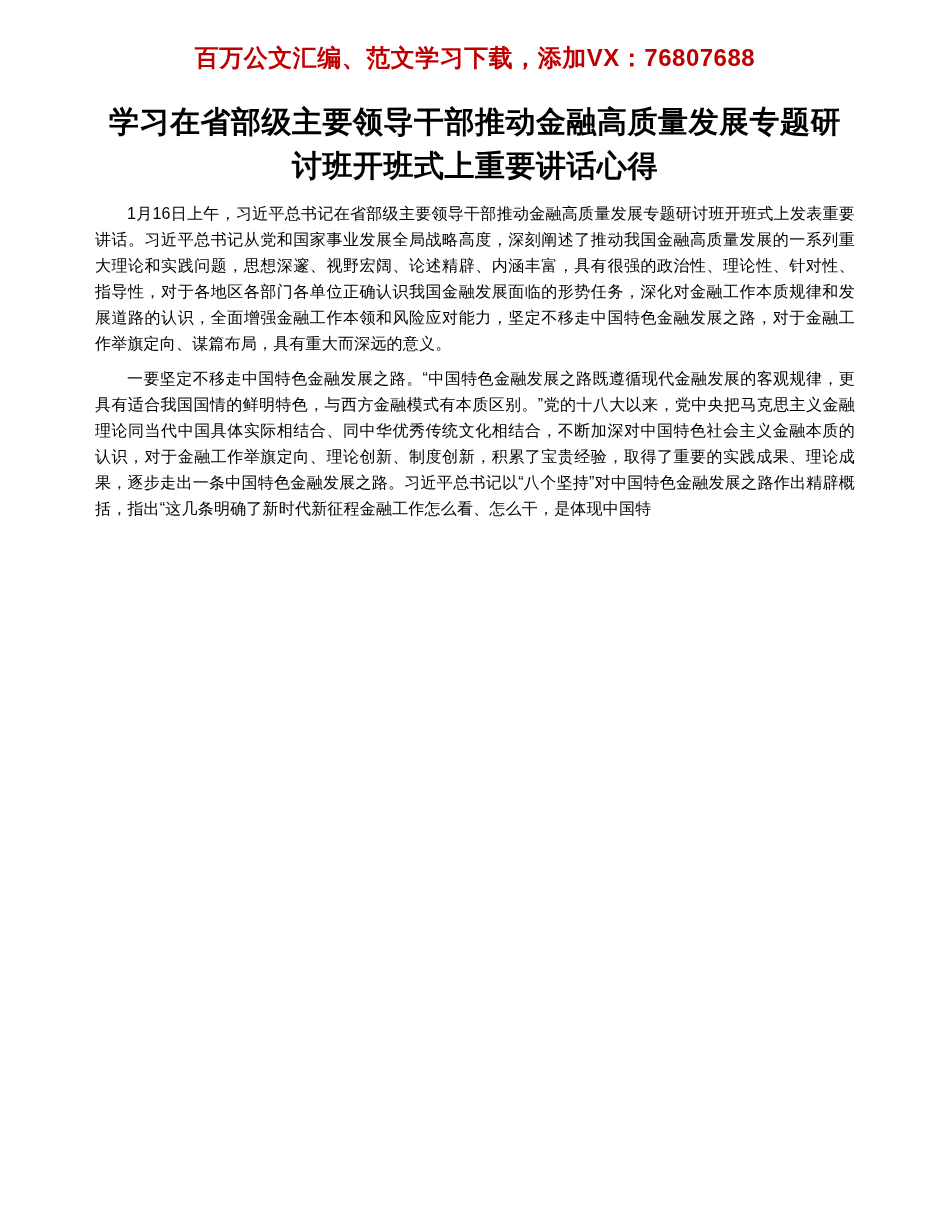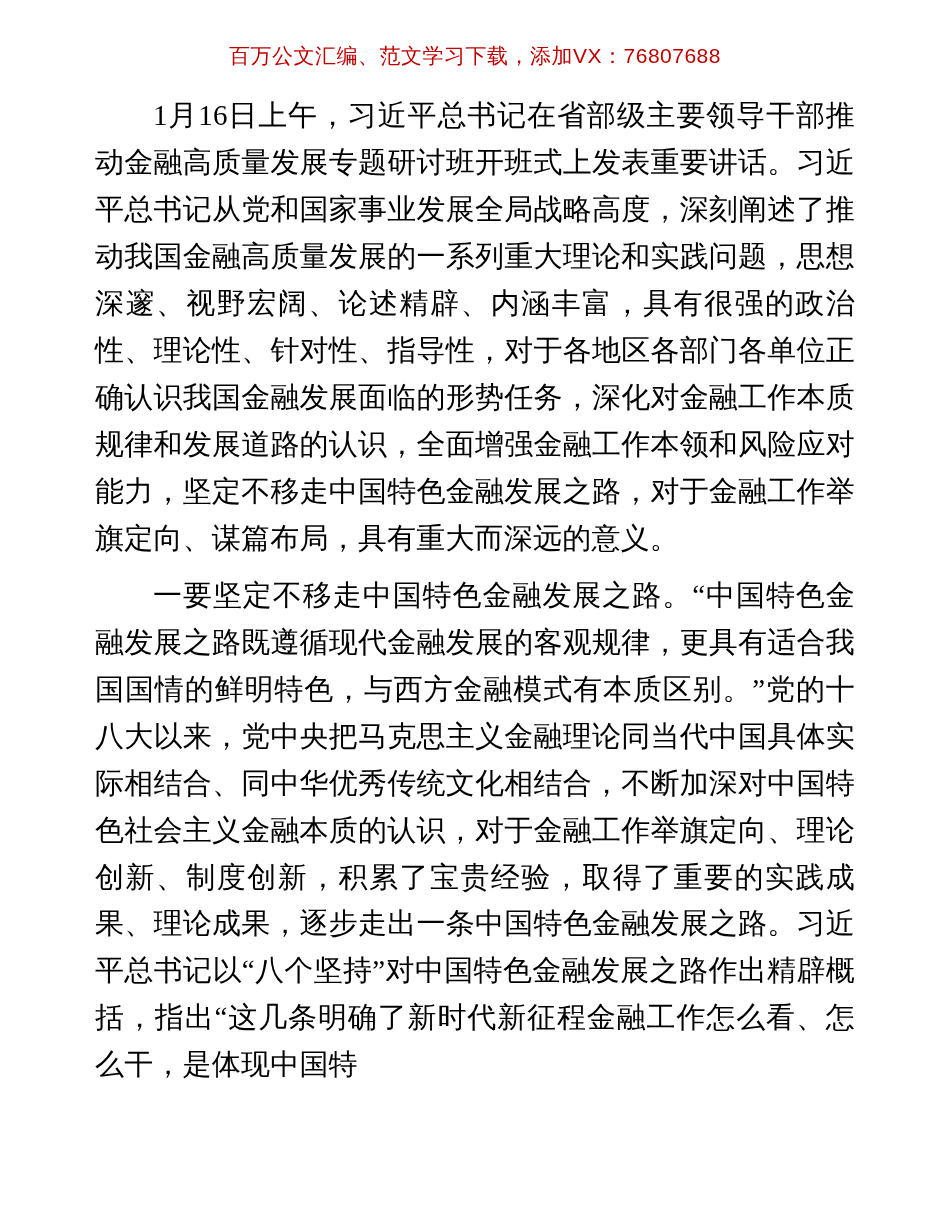--- a/index.html
+++ b/index.html
@@ -17,56 +17,57 @@
   .page {
     position: relative;
     width: 950px;
     height: 1230px;
     box-sizing: border-box;
     padding: 0 95px;
   }
   .watermark {
     text-align: center;
     color: #c00000;
-    font-size: 21px;
-    font-weight: normal;
+    font-size: 24px;
+    font-weight: bold;
     letter-spacing: 0.5px;
     padding-top: 42px;
     padding-bottom: 8px;
     font-family: "Liberation Sans", sans-serif;
     white-space: nowrap;
   }
   .doc-title {
     margin: 18px 0 10px 0;
     text-align: center;
     font-size: 30px;
     font-weight: bold;
     line-height: 1.45;
     letter-spacing: 0.5px;
     font-family: "Liberation Sans", sans-serif;
   }
   .body-para {
-    font-size: 29px;
+    font-size: 16px;
     line-height: 1.62;
     text-align: justify;
     text-justify: inter-ideograph;
     text-indent: 2em;
     margin: 0 0 10px 0;
     letter-spacing: 0.2px;
-    font-family: Liberation Serif, serif;
+    font-family: Liberation Sans, sans-serif;
   }
   .para-first {
     margin-top: 14px;
   }
 </style>
 </head>
 <body>
 
 <div class="page">
 
   <div class="watermark">百万公文汇编、范文学习下载，添加VX：76807688</div>
 
+  <h1 class="doc-title">学习在省部级主要领导干部推动金融高质量发展专题研讨班开班式上重要讲话心得</h1>
 
   <p class="body-para para-first">1月16日上午，习近平总书记在省部级主要领导干部推动金融高质量发展专题研讨班开班式上发表重要讲话。习近平总书记从党和国家事业发展全局战略高度，深刻阐述了推动我国金融高质量发展的一系列重大理论和实践问题，思想深邃、视野宏阔、论述精辟、内涵丰富，具有很强的政治性、理论性、针对性、指导性，对于各地区各部门各单位正确认识我国金融发展面临的形势任务，深化对金融工作本质规律和发展道路的认识，全面增强金融工作本领和风险应对能力，坚定不移走中国特色金融发展之路，对于金融工作举旗定向、谋篇布局，具有重大而深远的意义。</p>
 
   <p class="body-para">一要坚定不移走中国特色金融发展之路。“中国特色金融发展之路既遵循现代金融发展的客观规律，更具有适合我国国情的鲜明特色，与西方金融模式有本质区别。”党的十八大以来，党中央把马克思主义金融理论同当代中国具体实际相结合、同中华优秀传统文化相结合，不断加深对中国特色社会主义金融本质的认识，对于金融工作举旗定向、理论创新、制度创新，积累了宝贵经验，取得了重要的实践成果、理论成果，逐步走出一条中国特色金融发展之路。习近平总书记以“八个坚持”对中国特色金融发展之路作出精辟概括，指出“这几条明确了新时代新征程金融工作怎么看、怎么干，是体现中国特</p>
 
 </div>
 
 </body></html>

